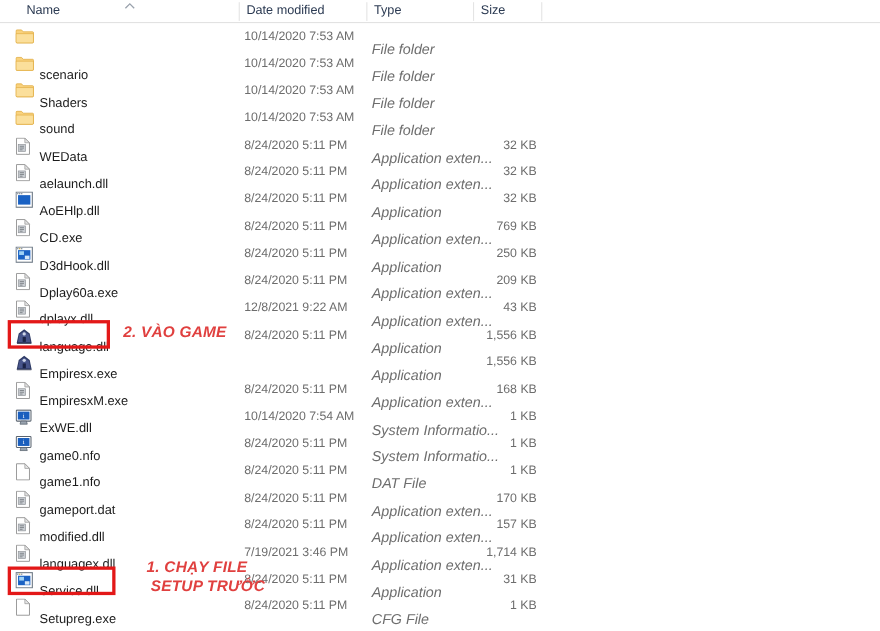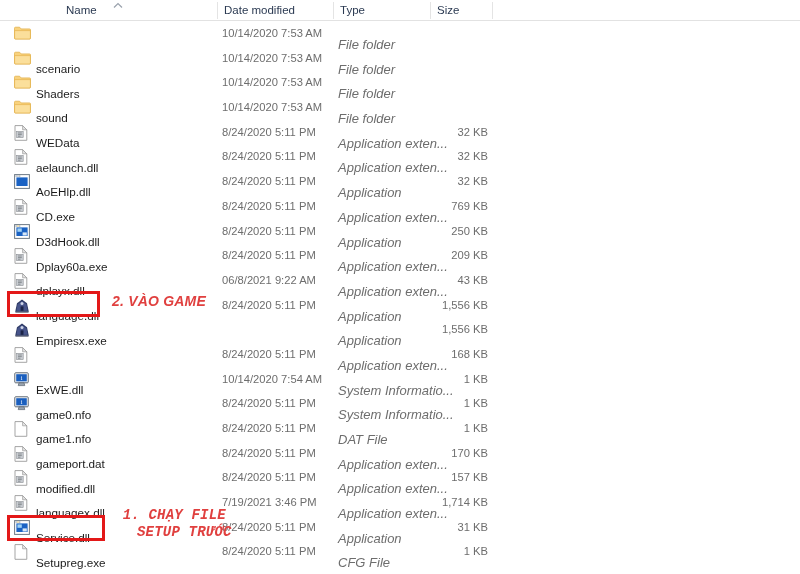--- a/index.html
+++ b/index.html
@@ -135,21 +135,21 @@
     line-height: 17px;
     white-space: nowrap;
     letter-spacing: 0.2px;
   }
   .annot .l2 { display: block; margin-left: 20px; }
 </style>
 </head>
 <body>
 
 <div class="header">
-  <div class="col-head" style="left:24px;margin-left:42px;">Name</div>
+  <div class="col-head" style="left:24px;">Name</div>
   <div class="sort-arrow">
     <svg width="10" height="7" viewBox="0 0 10 7">
         <path d="M1 5.5 L5 1.5 L9 5.5" stroke="#9aa2ad" stroke-width="1.2" fill="none"></path>
       </svg>
   </div>
   <div class="col-div" style="left:217px;"></div>
   <div class="col-head" style="left:224px;">Date modified</div>
   <div class="col-div" style="left:333px;"></div>
   <div class="col-head" style="left:340px;">Type</div>
   <div class="col-div" style="left:430px;"></div>
@@ -297,21 +297,21 @@
     <div class="row">
       <div class="icon">
         <svg width="14" height="16" viewBox="0 0 14 16">
           <path d="M1 0.6 H8.6 L12.8 4.8 V15.3 H1 Z" fill="#ffffff" stroke="#9b9b9b" stroke-width="0.9"></path>
           <path d="M8.6 0.6 L12.8 4.8 H8.6 Z" fill="#e3e3e3" stroke="#9b9b9b" stroke-width="0.7"></path>
           <rect x="2.6" y="6.4" width="6.6" height="6.2" fill="#c9cdd2" stroke="#8d9196" stroke-width="0.6"></rect>
           <path d="M4 8 L7.8 8 M4 9.6 L7.8 9.6 M4 11.2 L6.5 11.2" stroke="#6f7479" stroke-width="0.7"></path>
         </svg>
       </div>
       <div class="cell-name">language.dll</div>
-      <div class="cell-date">06/8/2021 9:22 AM</div>
+      <div class="cell-date">12/8/2021 9:22 AM</div>
       <div class="cell-type">Application exten...</div>
       <div class="cell-size">43 KB</div>
     </div>
     <div class="row">
       <div class="icon">
         <svg width="16" height="15" viewBox="0 0 16 15">
           <path d="M1.2 13.8 L3 5.2 L8 1.4 L13 5.2 L14.8 13.8 Z" fill="#2e3a64"></path>
           <path d="M3.6 6.2 L8 3 L12.4 6.2 L13.6 12.8 L2.4 12.8 Z" fill="#47548a"></path>
           <rect x="6.6" y="8.4" width="2.9" height="4.4" fill="#1b2346"></rect>
           <circle cx="8" cy="5.6" r="1.5" fill="#cfd6e8"></circle>
@@ -326,20 +326,21 @@
     <div class="row">
       <div class="icon">
         <svg width="16" height="15" viewBox="0 0 16 15">
           <path d="M1.2 13.8 L3 5.2 L8 1.4 L13 5.2 L14.8 13.8 Z" fill="#2e3a64"></path>
           <path d="M3.6 6.2 L8 3 L12.4 6.2 L13.6 12.8 L2.4 12.8 Z" fill="#47548a"></path>
           <rect x="6.6" y="8.4" width="2.9" height="4.4" fill="#1b2346"></rect>
           <circle cx="8" cy="5.6" r="1.5" fill="#cfd6e8"></circle>
           <path d="M1.2 13.8 H14.8 L14.4 14.6 H1.6 Z" fill="#161c38"></path>
         </svg>
       </div>
+      <div class="cell-name">EmpiresxM.exe</div>
       <div class="cell-type">Application</div>
       <div class="cell-size">1,556 KB</div>
     </div>
     <div class="row">
       <div class="icon">
         <svg width="14" height="16" viewBox="0 0 14 16">
           <path d="M1 0.6 H8.6 L12.8 4.8 V15.3 H1 Z" fill="#ffffff" stroke="#9b9b9b" stroke-width="0.9"></path>
           <path d="M8.6 0.6 L12.8 4.8 H8.6 Z" fill="#e3e3e3" stroke="#9b9b9b" stroke-width="0.7"></path>
           <rect x="2.6" y="6.4" width="6.6" height="6.2" fill="#c9cdd2" stroke="#8d9196" stroke-width="0.6"></rect>
           <path d="M4 8 L7.8 8 M4 9.6 L7.8 9.6 M4 11.2 L6.5 11.2" stroke="#6f7479" stroke-width="0.7"></path>
@@ -460,16 +461,16 @@
       <div class="cell-date">8/24/2020 5:11 PM</div>
       <div class="cell-type">CFG File</div>
       <div class="cell-size">1 KB</div>
     </div>
   </div>
 
 <div class="redbox" style="left:7px; top:291px; width:93px; height:26px;"></div>
 <div class="annot" style="left:112px; top:293px;">2. VÀO GAME</div>
 
 <div class="redbox" style="left:7px; top:515px; width:98px; height:26px;"></div>
-<div class="annot" style="left:117px; top:507px; text-align:center;font-family:Liberation Mono, monospace;">
+<div class="annot" style="left:117px; top:507px; text-align:center;">
   <span>1. CHẠY FILE</span>
   <span class="l2">SETUP TRƯỚC</span>
 </div>
 
 </body></html>

